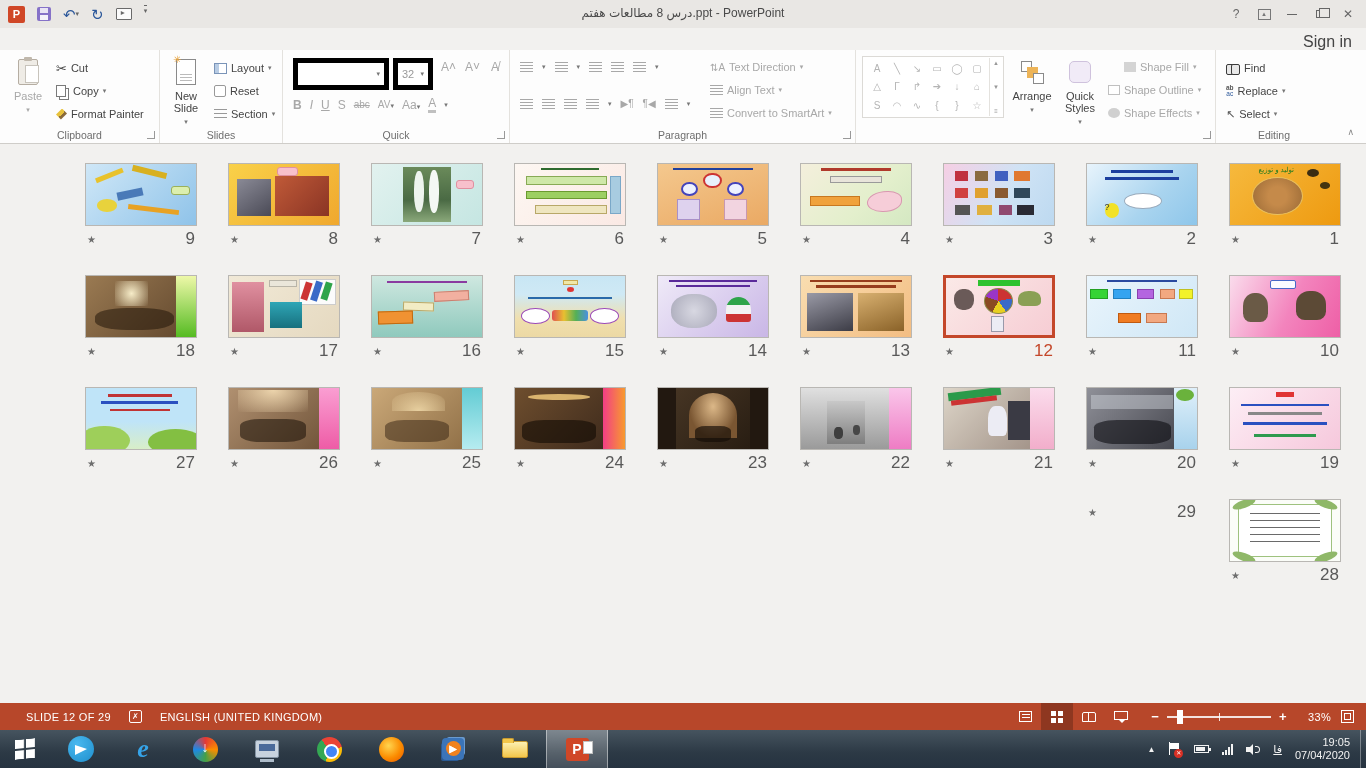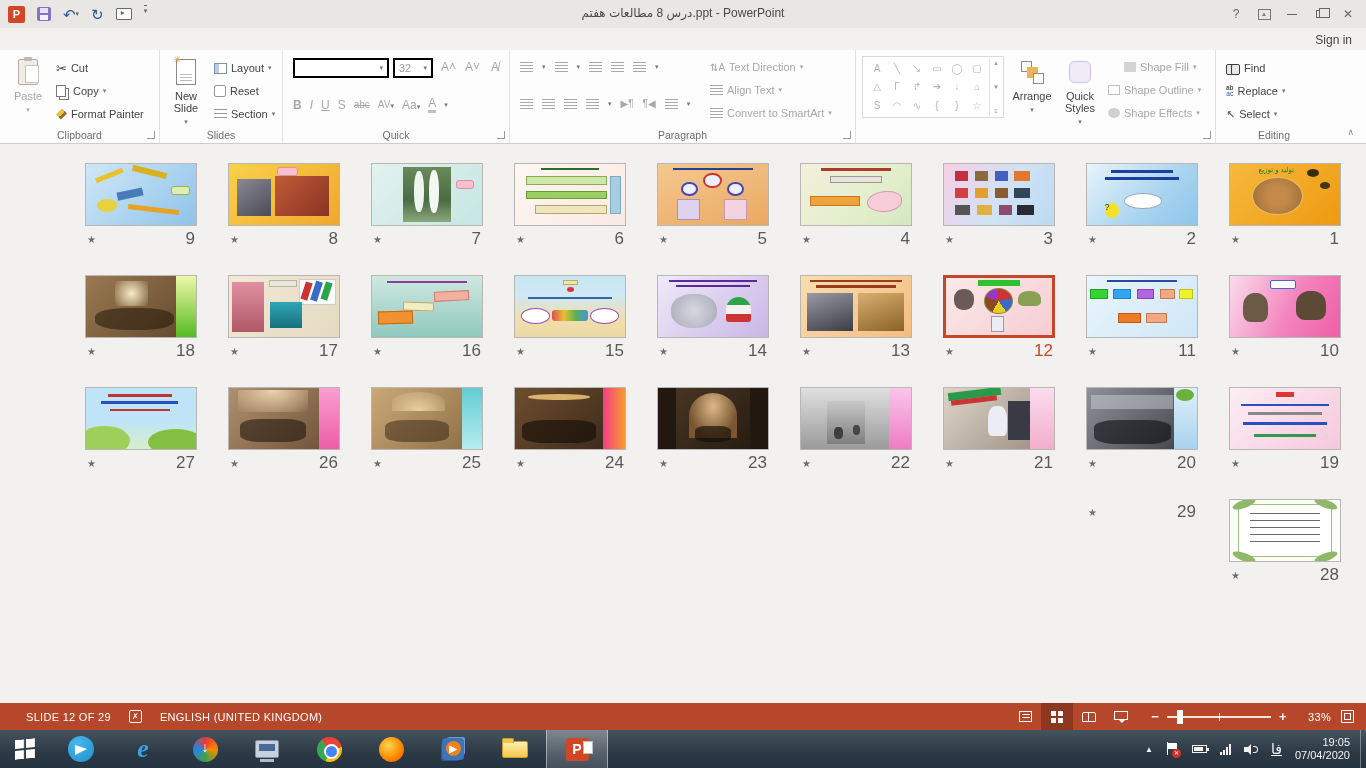--- a/index.html
+++ b/index.html
@@ -26,21 +26,21 @@
   .wb-ribbon{width:13px;height:11px;border:1px solid #777;font-size:7px;display:flex;align-items:flex-start;justify-content:center;color:#777;}
   .wb-min{width:10px;height:1px;background:#666;display:inline-block;}
   .wb-restore{width:9px;height:8px;border:1px solid #666;position:relative;display:inline-block;}
   .wb-restore:before{content:"";position:absolute;left:2px;top:-3px;width:9px;height:8px;border:1px solid #666;background:#e9e7e4;}
 
   
   .tabrow{position:absolute;left:0;top:28px;width:1366px;height:22px;background:#e9e7e4;display:flex;align-items:stretch;}
   .tab{padding:0 15px;display:flex;align-items:center;font-size:11px;letter-spacing:.2px;color:#4a4a4a;}
   .tab.file{background:#c14b2e;color:#fff;padding:0 18px;}
   .tab.active{background:#fdfdfd;color:#c14b2e;border:1px solid #d4d2cf;border-bottom:none;}
-  .signin{position:absolute;right:14px;top:33px;font-size:12px;color:#444;}
+  .signin{position:absolute;right:14px;top:33px;font-size:16px;color:#444;}
 
   
   .ribbon{position:absolute;left:0;top:50px;width:1366px;height:94px;background:#fdfdfd;border-bottom:1px solid #cfcdc9;}
   .group{position:absolute;top:0;height:93px;border-right:1px solid #e4e2de;}
   .glabel{position:absolute;bottom:2px;left:0;right:0;text-align:center;font-size:10.5px;color:#6e6e6e;}
   .lnch{position:absolute;right:4px;bottom:4px;width:8px;height:8px;border-right:1px solid #999;border-bottom:1px solid #999;}
   .big{position:absolute;width:48px;text-align:center;font-size:11px;color:#444;line-height:12px;}
   .big .bi{height:32px;display:flex;align-items:center;justify-content:center;margin-bottom:2px;}
   .sb{position:absolute;display:flex;align-items:center;gap:4px;font-size:11px;color:#444;height:20px;white-space:nowrap;}
   .dis,.dis *{color:#a8a8a8 !important;}
@@ -51,21 +51,21 @@
   .ic-cut{font-size:13px;color:#444;line-height:1;}
   .ic-copy{width:10px;height:12px;border:1px solid #7a7a7a;background:#fff;box-shadow:3px 3px 0 -1px #fff,3px 3px 0 0 #7a7a7a;margin-right:3px;}
   .ic-brush{width:11px;height:11px;background:linear-gradient(135deg,#e8c23c 50%,#8a6a3a 50%);clip-path:polygon(0 55%,55% 0,100% 45%,45% 100%);}
   .ic-page{width:20px;height:26px;background:#fff;border:1px solid #8a8a8a;position:relative;}
   .ic-page:before{content:"✳";position:absolute;left:-4px;top:-6px;color:#e8a33d;font-size:10px;}
   .ic-page:after{content:"";position:absolute;left:3px;top:14px;width:12px;height:1px;background:#bbb;box-shadow:0 3px 0 #bbb,0 6px 0 #bbb;}
   .ic-layout{width:13px;height:11px;border:1px solid #7a94b8;background:#fff;position:relative;}
   .ic-layout:before{content:"";position:absolute;left:0;top:0;width:4px;height:9px;background:#b8cce4;}
   .ic-reset{width:12px;height:12px;border:1px solid #999;background:#fff;border-radius:2px;}
   .ic-section{width:13px;height:11px;background:repeating-linear-gradient(#999 0 1px,transparent 1px 4px);}
-  .combo{border:2px solid #000000;background:#fff;height:20px;display:flex;align-items:center;justify-content:space-between;padding:0 4px;font-size:11px;color:#9a9a9a;}
+  .combo{border:5px solid #000000;background:#fff;height:32px;display:flex;align-items:center;justify-content:space-between;padding:0 4px;font-size:11px;color:#9a9a9a;}
   .fbtn{font-size:12px;color:#a8a8a8;display:inline-block;margin-right:8px;}
   .mini{width:13px;height:10px;background:repeating-linear-gradient(#a8a8a8 0 1px,transparent 1px 3px);display:inline-block;}
   .shpbox{position:absolute;left:6px;top:6px;width:142px;height:62px;border:1px solid #dcdad6;background:#fff;display:grid;grid-template-columns:repeat(6,1fr);padding:2px 16px 2px 4px;}
   .shp{display:flex;align-items:center;justify-content:center;font-size:10px;color:#b4b4b4;}
   .shscroll{position:absolute;right:1px;top:1px;bottom:1px;width:13px;border-left:1px solid #e4e2de;display:flex;flex-direction:column;align-items:center;justify-content:space-between;padding:2px 0;font-size:6px;color:#999;}
   .ic-arrange{width:22px;height:22px;position:relative;}
   .ic-arrange i{position:absolute;width:11px;height:11px;}
   .ic-arrange .a1{left:0;top:0;border:1px solid #8a8a8a;background:#fff;}
   .ic-arrange .a2{left:6px;top:6px;background:#edb458;}
   .ic-arrange .a3{left:12px;top:12px;border:1px solid #8a8a8a;background:#fff;}
@@ -153,21 +153,21 @@
   .tr-flag i{position:absolute;left:2px;top:1px;width:9px;height:6px;background:#fff;display:block;}
   .tr-batt{width:15px;height:8px;border:1px solid #f2f2f2;position:relative;}
   .tr-batt:before{content:"";position:absolute;left:1px;top:1px;width:9px;height:4px;background:#f2f2f2;}
   .tr-batt:after{content:"";position:absolute;right:-3px;top:2px;width:2px;height:3px;background:#f2f2f2;}
   .tr-net{display:flex;align-items:flex-end;gap:1px;height:11px;}
   .tr-net i{width:2px;background:#f2f2f2;display:block;}
   .tr-vol{width:14px;height:11px;position:relative;}
   .tr-vol:before{content:"";position:absolute;left:0;top:3px;width:4px;height:5px;background:#f2f2f2;}
   .tr-vol:after{content:"";position:absolute;left:2px;top:0;border-right:5px solid #f2f2f2;border-top:5px solid transparent;border-bottom:5px solid transparent;height:1px;margin-top:0;}
   .tr-vol i{position:absolute;left:9px;top:2px;width:5px;height:7px;border:1px solid #f2f2f2;border-left:none;border-radius:0 7px 7px 0;display:block;}
-  .tr-lang{font-size:14px;text-decoration:underline;}
+  .tr-lang{font-size:11px;text-decoration:underline;}
   .tr-clock{text-align:right;font-size:11px;line-height:13px;}
   .showdesk{width:6px;border-left:1px solid rgba(255,255,255,.35);}
 </style>
 </head>
 <body>
 
 <div id="app">
 
   <div class="titlebar">
     <div class="qat">

